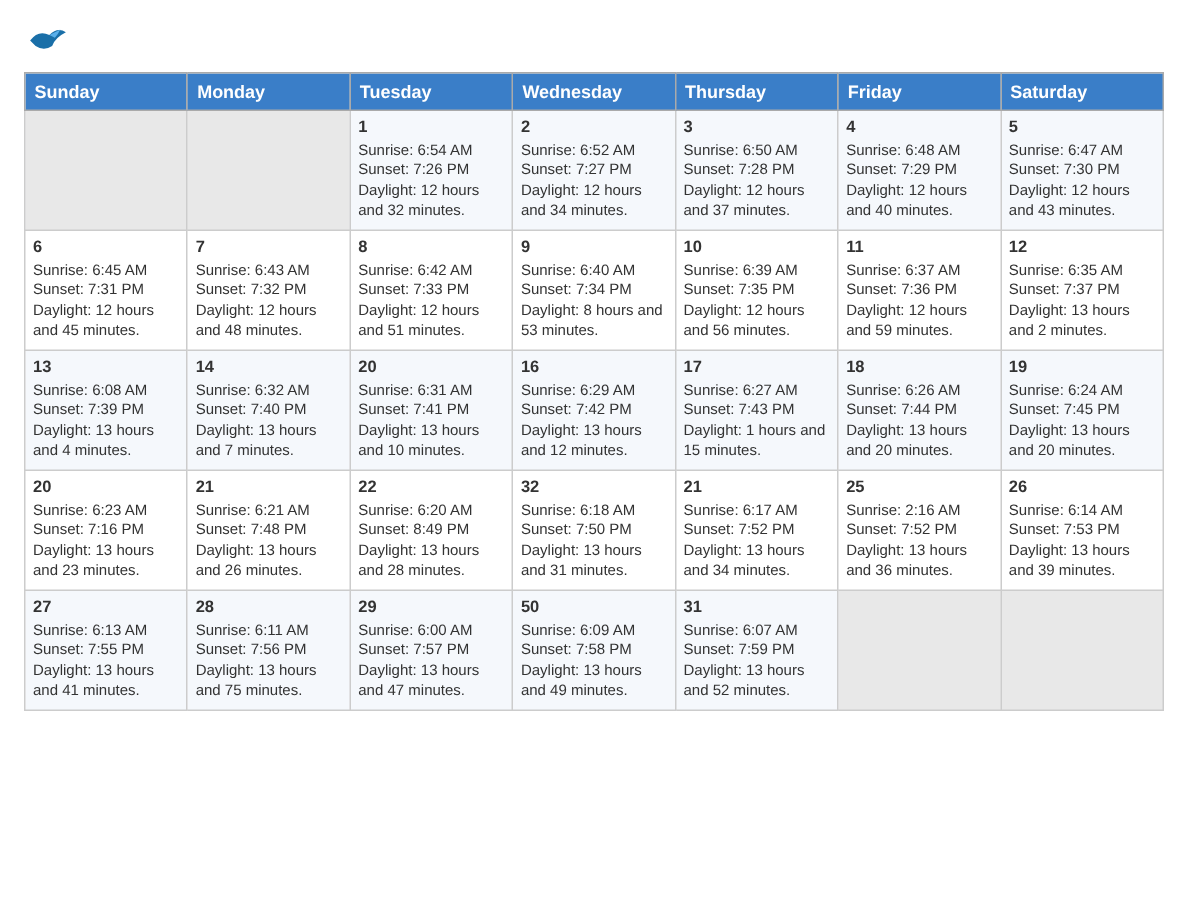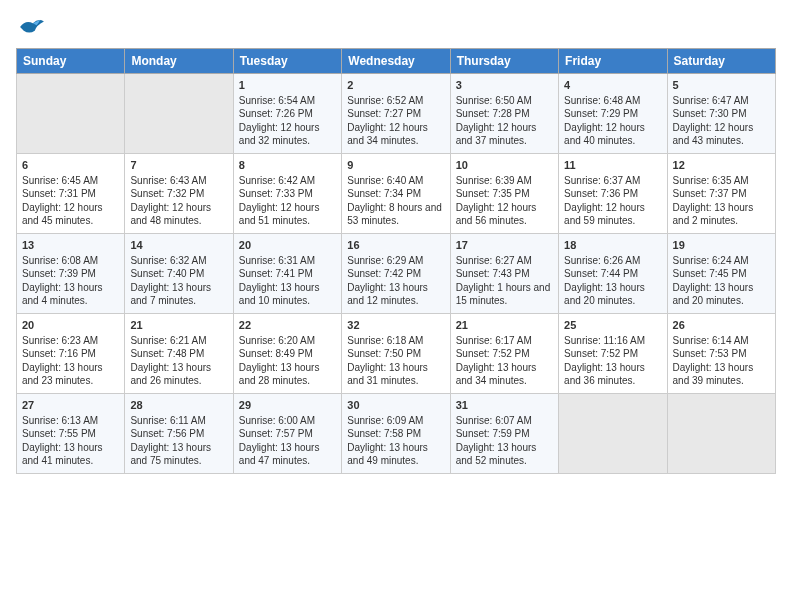--- a/index.html
+++ b/index.html
@@ -155,26 +155,26 @@
         <td><span class="day-number">17</span><span>Sunrise: 6:27 AM</span><br><span>Sunset: 7:43 PM</span><br><span>Daylight: 1 hours and 15 minutes.</span></td>
         <td><span class="day-number">18</span><span>Sunrise: 6:26 AM</span><br><span>Sunset: 7:44 PM</span><br><span>Daylight: 13 hours and 20 minutes.</span></td>
         <td><span class="day-number">19</span><span>Sunrise: 6:24 AM</span><br><span>Sunset: 7:45 PM</span><br><span>Daylight: 13 hours and 20 minutes.</span></td>
       </tr>
       <tr>
         <td><span class="day-number">20</span><span>Sunrise: 6:23 AM</span><br><span>Sunset: 7:16 PM</span><br><span>Daylight: 13 hours and 23 minutes.</span></td>
         <td><span class="day-number">21</span><span>Sunrise: 6:21 AM</span><br><span>Sunset: 7:48 PM</span><br><span>Daylight: 13 hours and 26 minutes.</span></td>
         <td><span class="day-number">22</span><span>Sunrise: 6:20 AM</span><br><span>Sunset: 8:49 PM</span><br><span>Daylight: 13 hours and 28 minutes.</span></td>
         <td><span class="day-number">32</span><span>Sunrise: 6:18 AM</span><br><span>Sunset: 7:50 PM</span><br><span>Daylight: 13 hours and 31 minutes.</span></td>
         <td><span class="day-number">21</span><span>Sunrise: 6:17 AM</span><br><span>Sunset: 7:52 PM</span><br><span>Daylight: 13 hours and 34 minutes.</span></td>
-        <td><span class="day-number">25</span><span>Sunrise: 11:16 AM</span><br><span>Sunset: 7:52 PM</span><br><span>Daylight: 13 hours and 36 minutes.</span></td>
+        <td><span class="day-number">25</span><span>Sunrise: 2:16 AM</span><br><span>Sunset: 7:52 PM</span><br><span>Daylight: 13 hours and 36 minutes.</span></td>
         <td><span class="day-number">26</span><span>Sunrise: 6:14 AM</span><br><span>Sunset: 7:53 PM</span><br><span>Daylight: 13 hours and 39 minutes.</span></td>
       </tr>
       <tr>
         <td><span class="day-number">27</span><span>Sunrise: 6:13 AM</span><br><span>Sunset: 7:55 PM</span><br><span>Daylight: 13 hours and 41 minutes.</span></td>
         <td><span class="day-number">28</span><span>Sunrise: 6:11 AM</span><br><span>Sunset: 7:56 PM</span><br><span>Daylight: 13 hours and 75 minutes.</span></td>
         <td><span class="day-number">29</span><span>Sunrise: 6:00 AM</span><br><span>Sunset: 7:57 PM</span><br><span>Daylight: 13 hours and 47 minutes.</span></td>
-        <td><span class="day-number">30</span><span>Sunrise: 6:09 AM</span><br><span>Sunset: 7:58 PM</span><br><span>Daylight: 13 hours and 49 minutes.</span></td>
+        <td><span class="day-number">50</span><span>Sunrise: 6:09 AM</span><br><span>Sunset: 7:58 PM</span><br><span>Daylight: 13 hours and 49 minutes.</span></td>
         <td><span class="day-number">31</span><span>Sunrise: 6:07 AM</span><br><span>Sunset: 7:59 PM</span><br><span>Daylight: 13 hours and 52 minutes.</span></td>
         <td class="empty-cell"></td>
         <td class="empty-cell"></td>
       </tr>
     </tbody>
 </table>
 
 </body></html>

